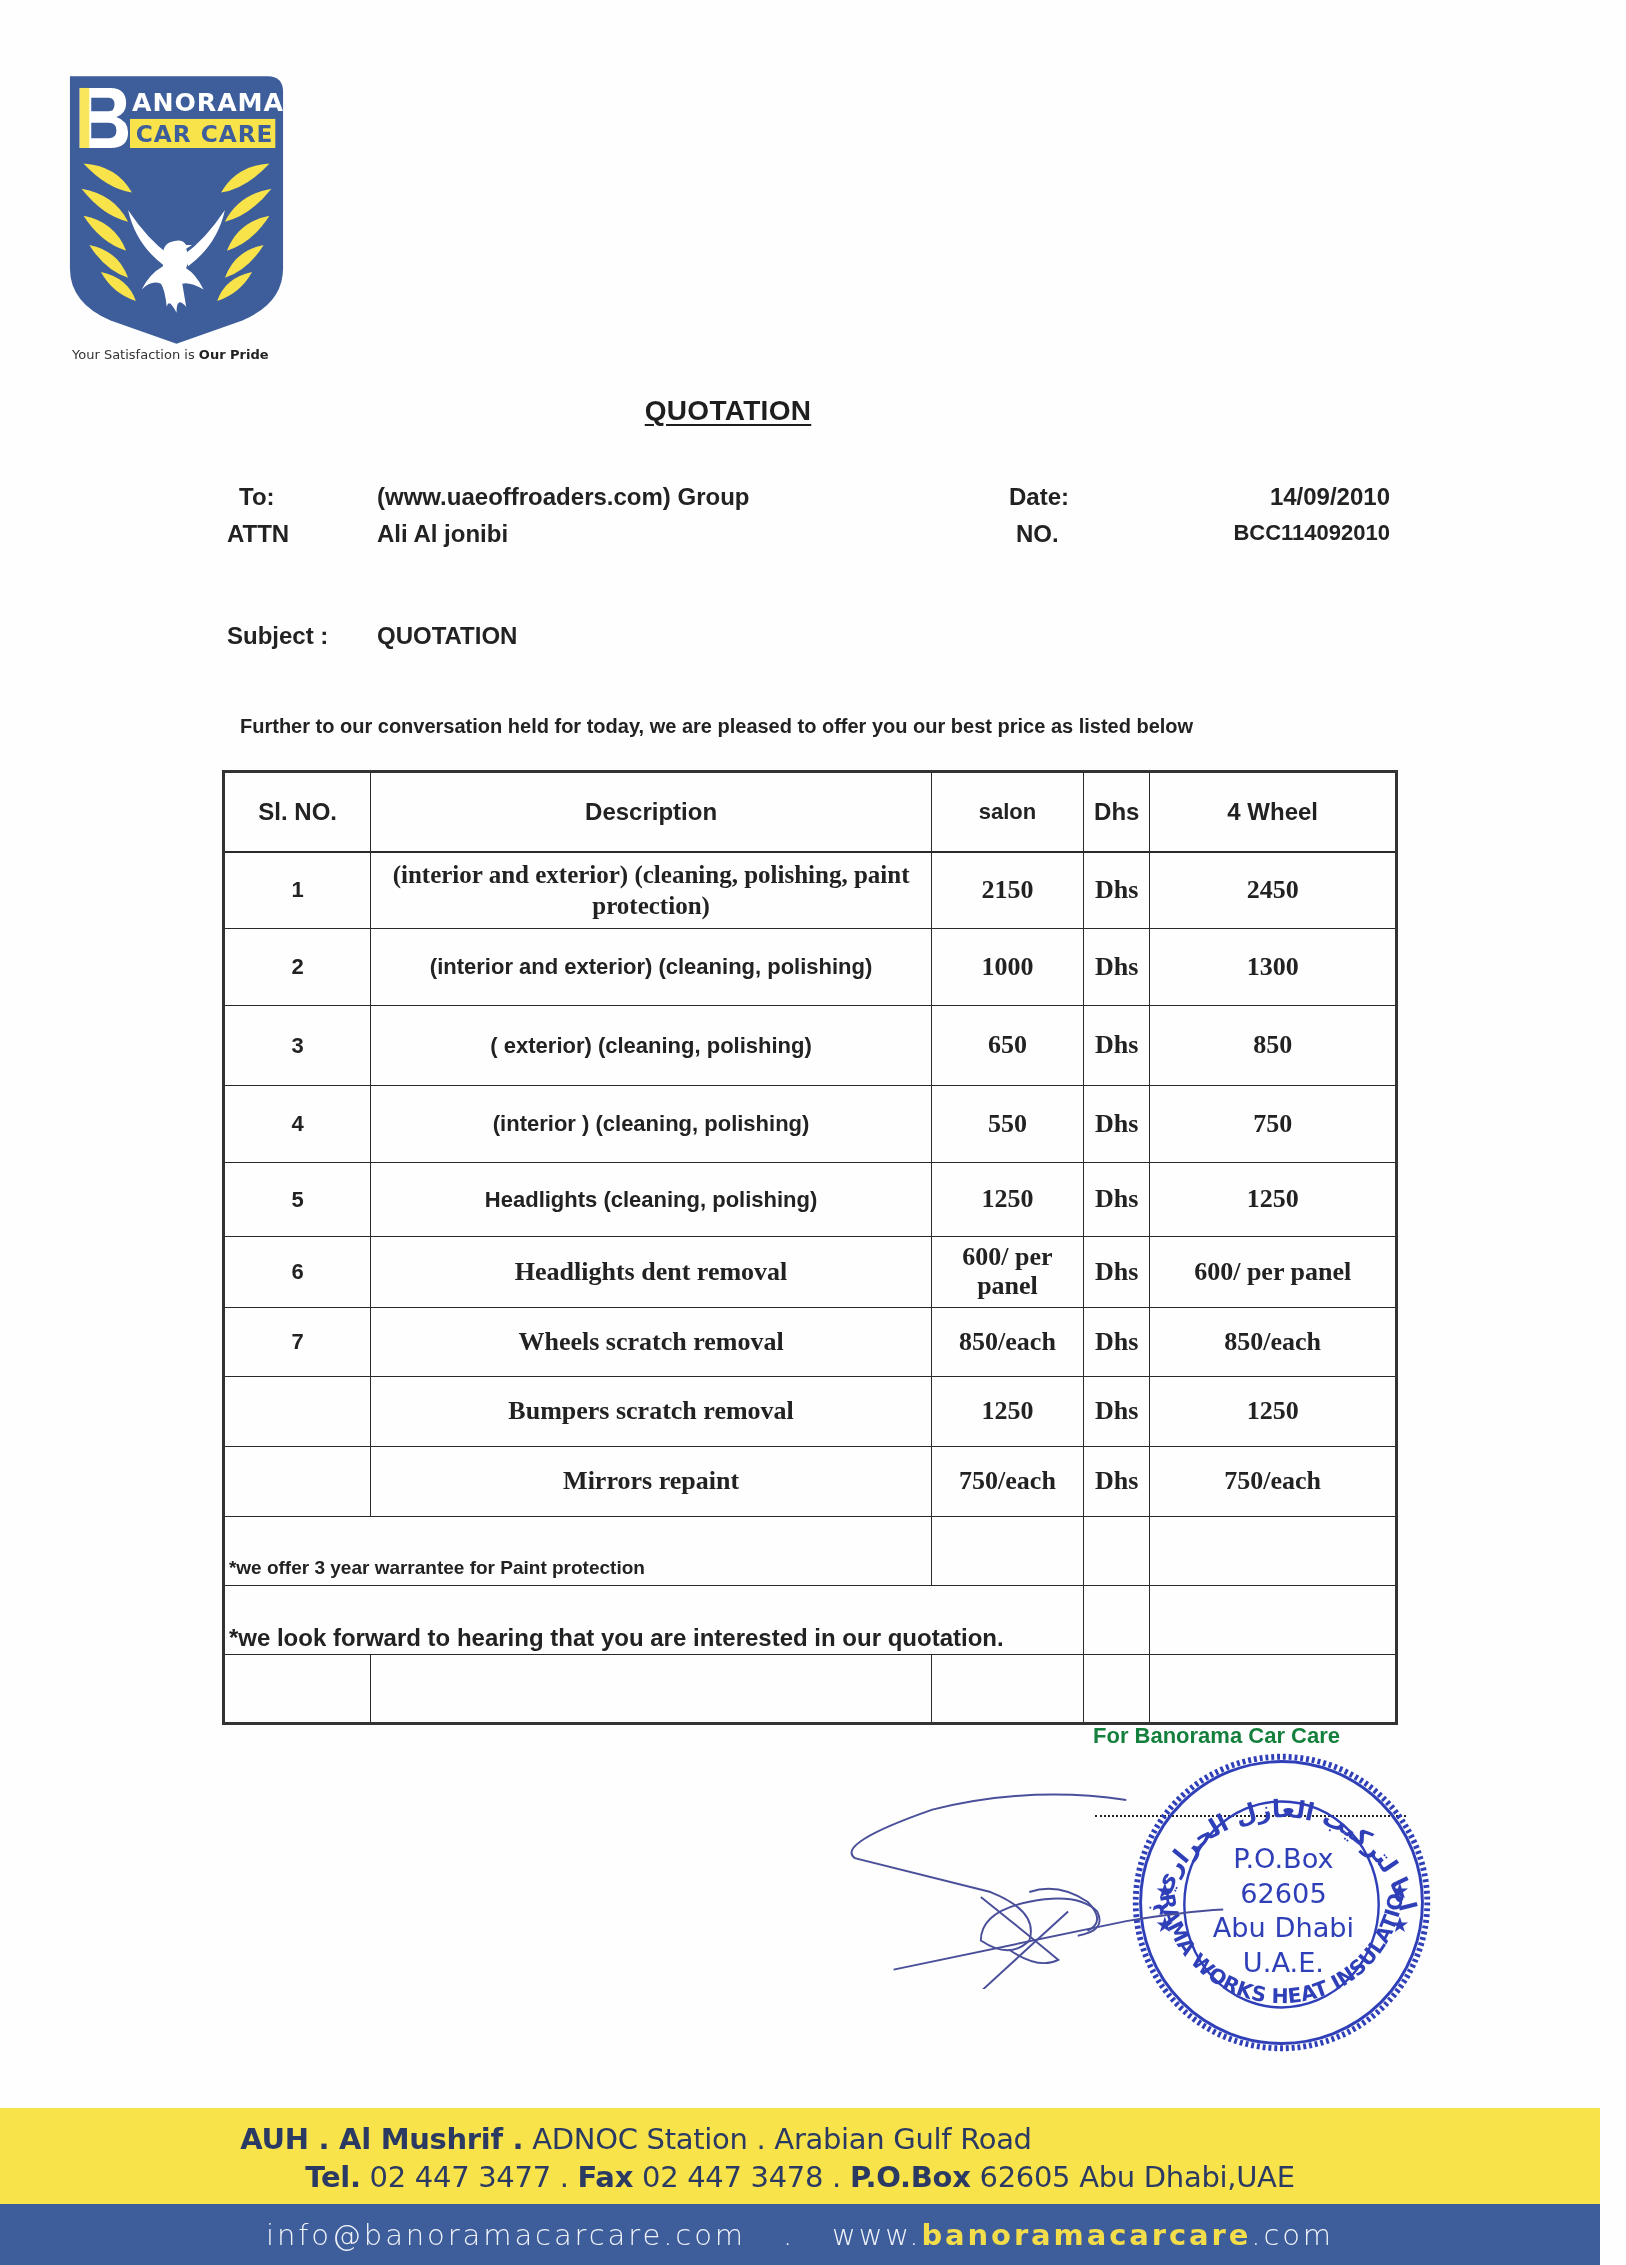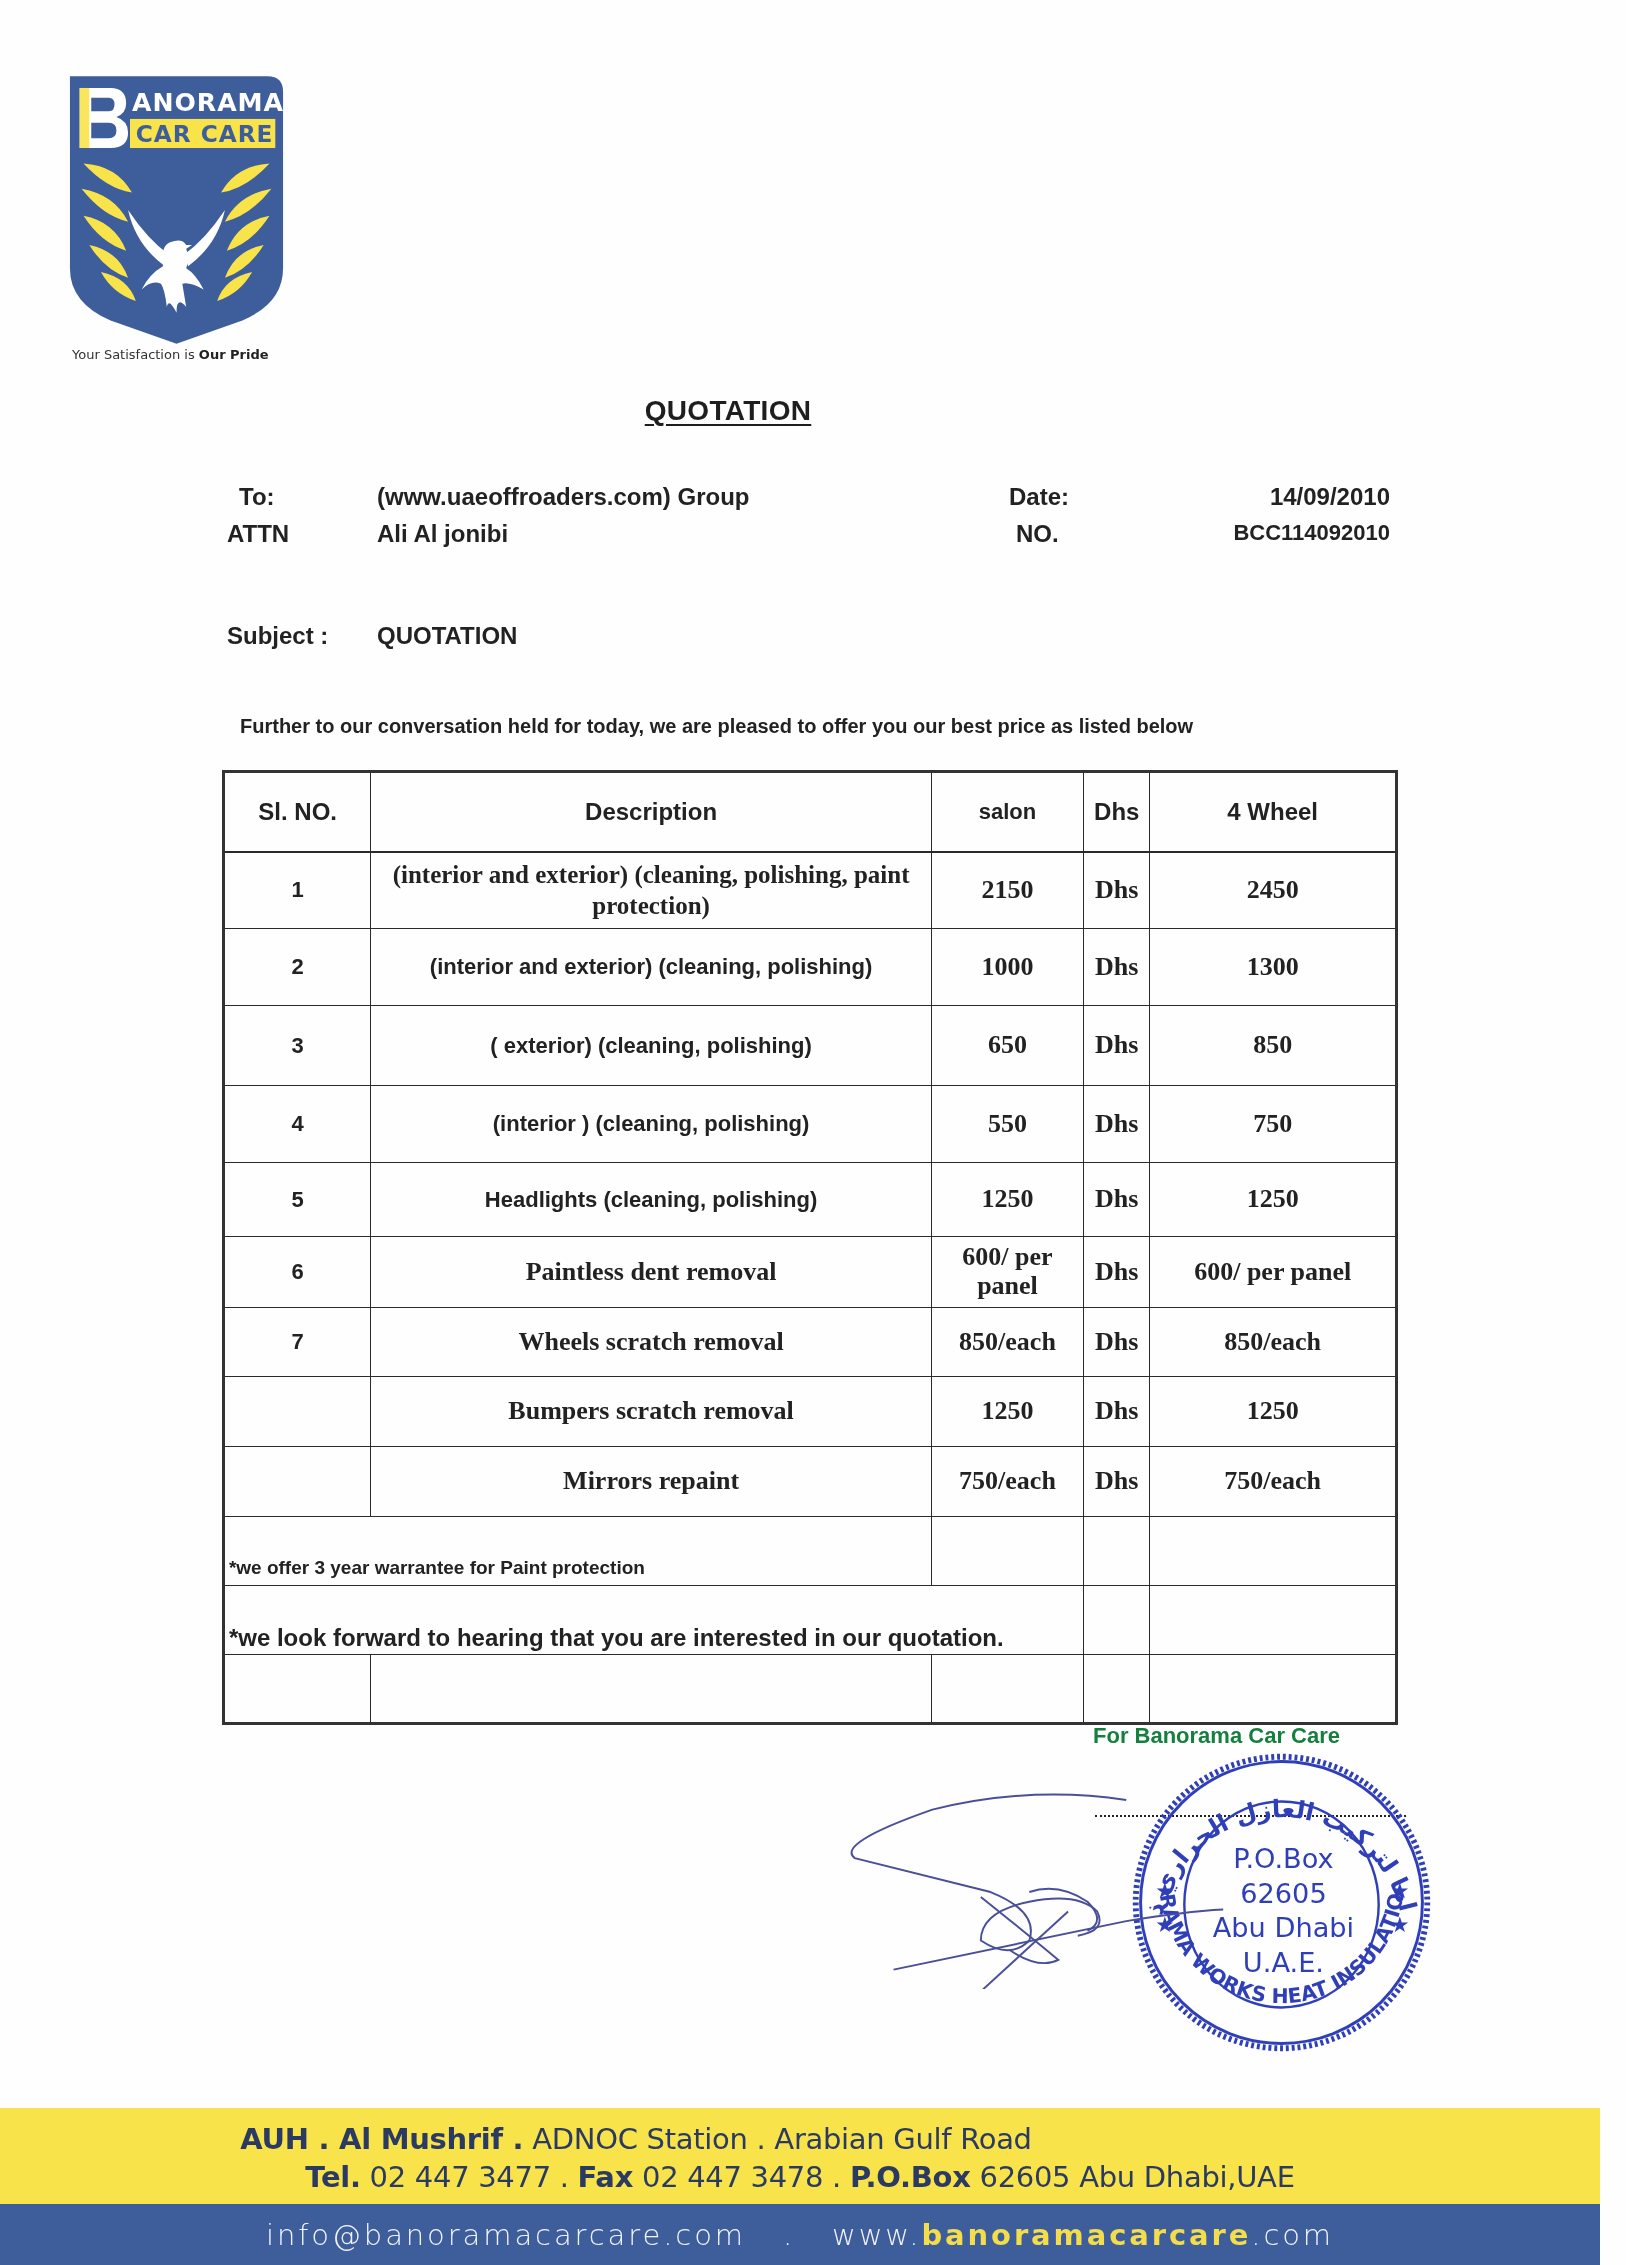--- a/index.html
+++ b/index.html
@@ -170,21 +170,21 @@
   </tr>
   <tr style="height:74px">
     <td class="sans-b">5</td>
     <td class="sans-b">Headlights (cleaning, polishing)</td>
     <td class="serif-b">1250</td>
     <td class="serif-b">Dhs</td>
     <td class="serif-b">1250</td>
   </tr>
   <tr style="height:71px">
     <td class="sans-b">6</td>
-    <td class="serif-b">Paintless dent removal</td>
+    <td class="serif-b">Headlights dent removal</td>
     <td class="serif-b">600/ per panel</td>
     <td class="serif-b">Dhs</td>
     <td class="serif-b">600/ per panel</td>
   </tr>
   <tr style="height:69px">
     <td class="sans-b">7</td>
     <td class="serif-b">Wheels scratch removal</td>
     <td class="serif-b">850/each</td>
     <td class="serif-b">Dhs</td>
     <td class="serif-b">850/each</td>

